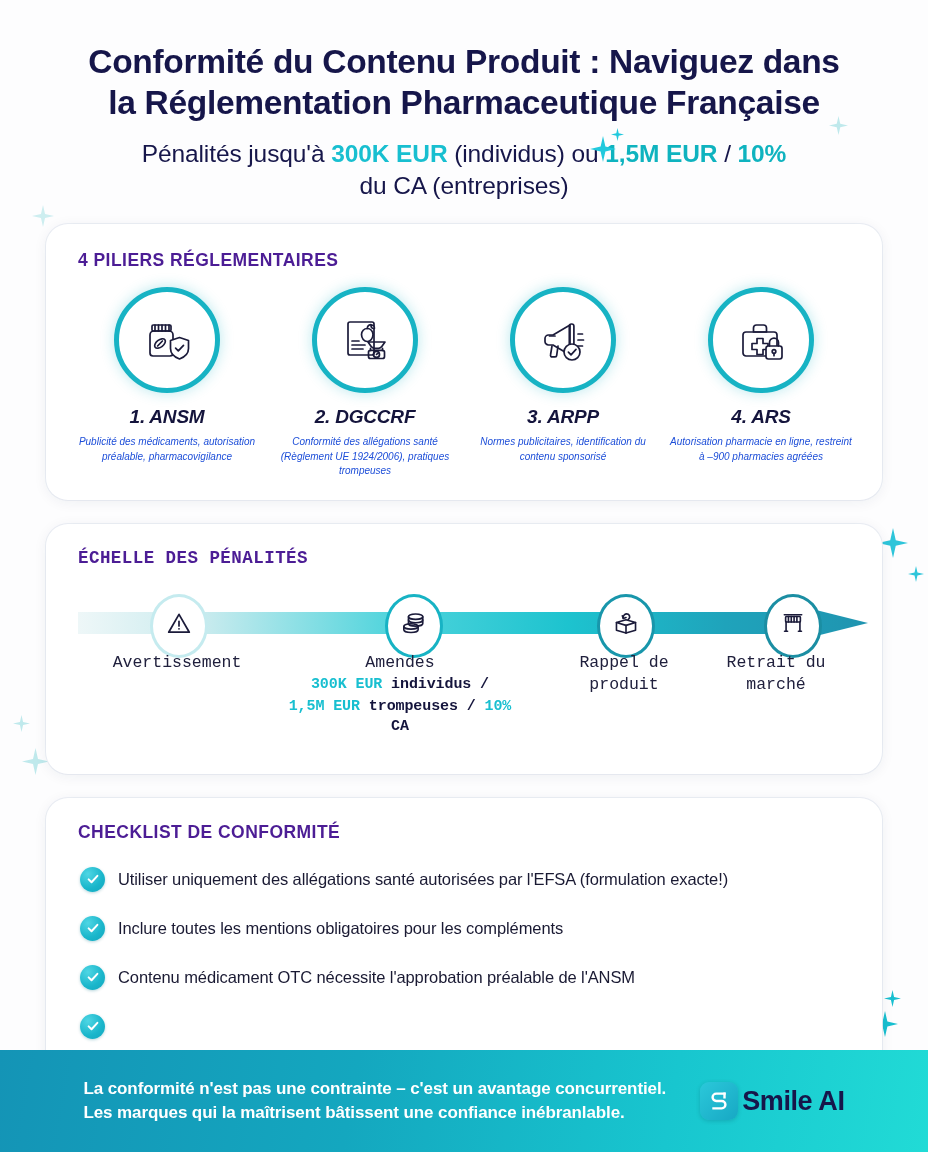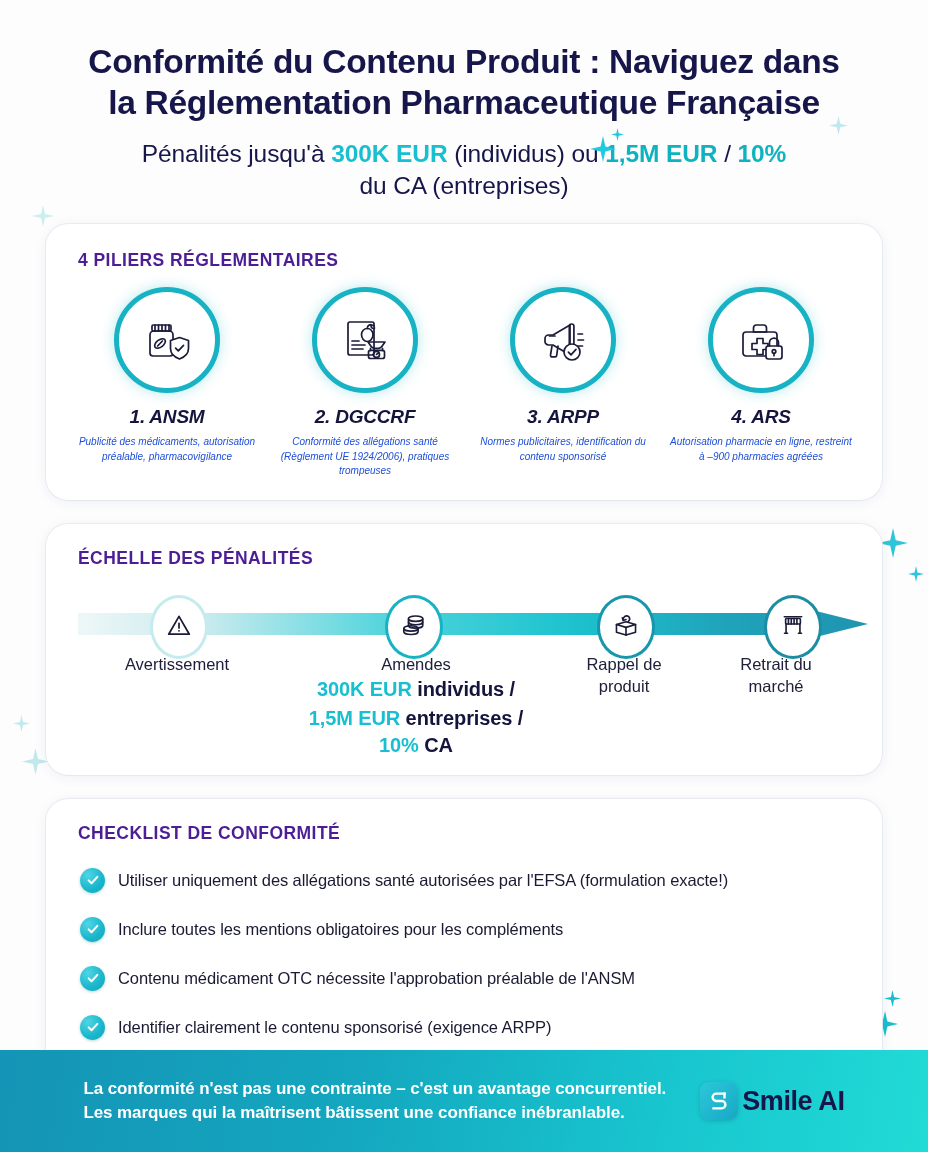--- a/index.html
+++ b/index.html
@@ -52,36 +52,36 @@
   }
   .pillar-ring svg{display:block;}
   .pillar-name{
     margin:13px 0 0;color:#14143c;font-size:19px;font-weight:bold;letter-spacing:-0.2px;
   }
   .pillar-desc{
     margin:7px 0 0;color:#1d4ed8;font-size:10px;line-height:1.42;font-weight:normal;
   }
 
   
-  .scale{margin-top:24px;padding:24px 22px 30px;}
+  .scale{margin-top:24px;padding:24px 22px 30px;font-family:Liberation Mono, monospace;}
   .scale .card-title{padding-left:10px;}
   .scale-wrap{position:relative;height:62px;margin-top:16px;}
   .scale-bar{position:absolute;left:10px;right:2px;top:22px;height:34px;}
   .scale-nodes{position:absolute;left:0;right:0;top:10px;height:58px;}
   .node{
     position:absolute;width:52px;height:58px;border-radius:50%;
     background:#ffffff;border:3.5px solid #17b3c4;
     display:flex;align-items:center;justify-content:center;
   }
   .node.pale{border-color:#c5ebef;}
   .node.dark{border-color:#1896ab;}
   .node.darker{border-color:#1b8ea3;}
   .labels{position:relative;margin-top:6px;height:92px;}
   .lbl{position:absolute;text-align:center;color:#20203d;font-size:16.5px;line-height:1.36;}
-  .lbl .l2{display:block;font-size:20px;font-weight:bold;margin-top:1px;letter-spacing:-0.1px;}
+  .lbl .l2{display:block;font-size:15px;font-weight:bold;margin-top:1px;letter-spacing:-0.1px;}
   .lbl .c{color:#18bfd0;font-weight:bold;}
   .lbl .k{color:#14143c;font-weight:bold;}
 
   
   .checklist{margin-top:24px;padding:24px 22px 26px;}
   .checklist .card-title{padding-left:10px;}
   .check-row{display:flex;align-items:center;margin-top:24px;padding-left:12px;}
   .check-badge{
     flex:0 0 auto;width:25px;height:25px;border-radius:50%;
     background:radial-gradient(circle at 32% 28%, #4fd6e4 0%, #1ab6cb 58%, #13a6bd 100%);
@@ -313,24 +313,24 @@
             <path d="M4.2 19.6 h2.8 M17 19.6 h2.8"></path>
           </svg></span>
         </div>
       </div>
     </div>
 
     <div class="labels">
       <div class="lbl" style="left:24px;width:170px;">
         <span>Avertissement</span>
       </div>
-      <div class="lbl" style="left:232px;width:232px;">
+      <div class="lbl" style="left:216px;width:232px;">
         <span>Amendes</span>
         <span class="l2"><span class="c">300K EUR</span><span class="k"> individus </span><span class="k">/</span></span>
-        <span class="l2"><span class="c">1,5M EUR</span><span class="k"> entreprises </span><span class="k">/ </span><span class="c">10%</span><span class="k"> CA</span></span>
+        <span class="l2"><span class="c">1,5M EUR</span><span class="k"> trompeuses </span><span class="k">/ </span><span class="c">10%</span><span class="k"> CA</span></span>
       </div>
       <div class="lbl" style="left:476px;width:160px;">
         <span>Rappel de</span>
         <span style="display:block">produit</span>
       </div>
       <div class="lbl" style="left:628px;width:160px;">
         <span>Retrait du</span>
         <span style="display:block">marché</span>
       </div>
     </div>
@@ -362,21 +362,20 @@
           </svg>
       </span>
       <span class="check-text">Contenu médicament OTC nécessite l'approbation préalable de l'ANSM</span>
     </div>
     <div class="check-row">
       <span class="check-badge">
         <svg width="14" height="14" viewBox="0 0 24 24" fill="none" stroke="#ffffff" stroke-width="3.4" stroke-linecap="round" stroke-linejoin="round">
             <path d="M4.5 12.6 l5 5 l10 -11"></path>
           </svg>
       </span>
-      <span class="check-text">Identifier clairement le contenu sponsorisé (exigence ARPP)</span>
     </div>
     <div class="check-row">
       <span class="check-badge">
         <svg width="14" height="14" viewBox="0 0 24 24" fill="none" stroke="#ffffff" stroke-width="3.4" stroke-linecap="round" stroke-linejoin="round">
             <path d="M4.5 12.6 l5 5 l10 -11"></path>
           </svg>
       </span>
       <span class="check-text">Vérifier l'autorisation de l'ARS pour la vente en ligne OTC</span>
     </div>
   </div>

